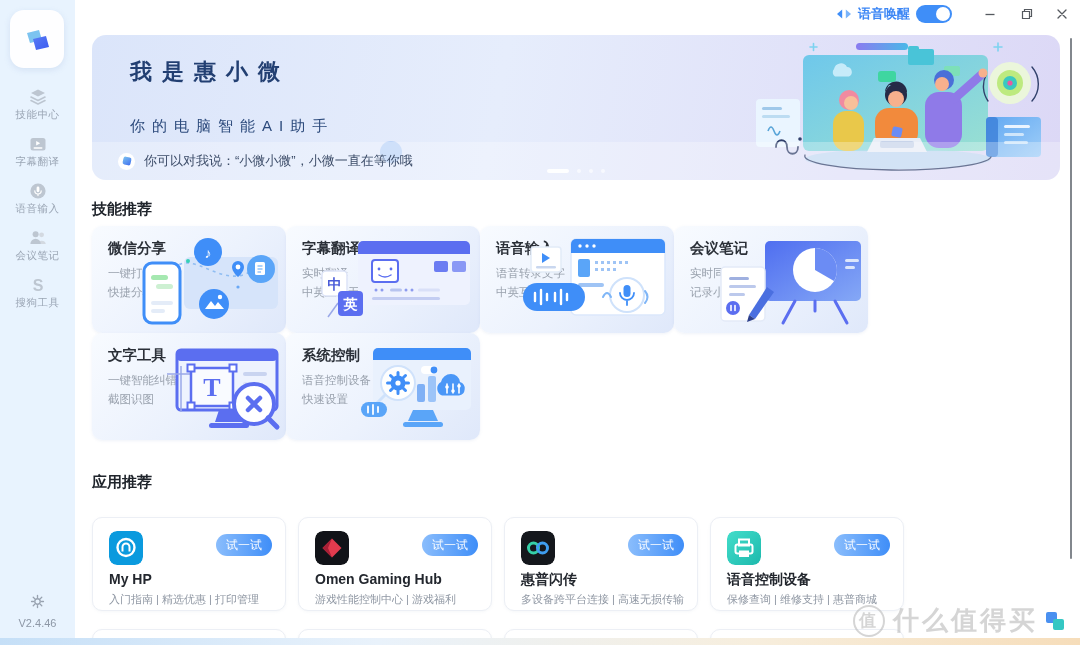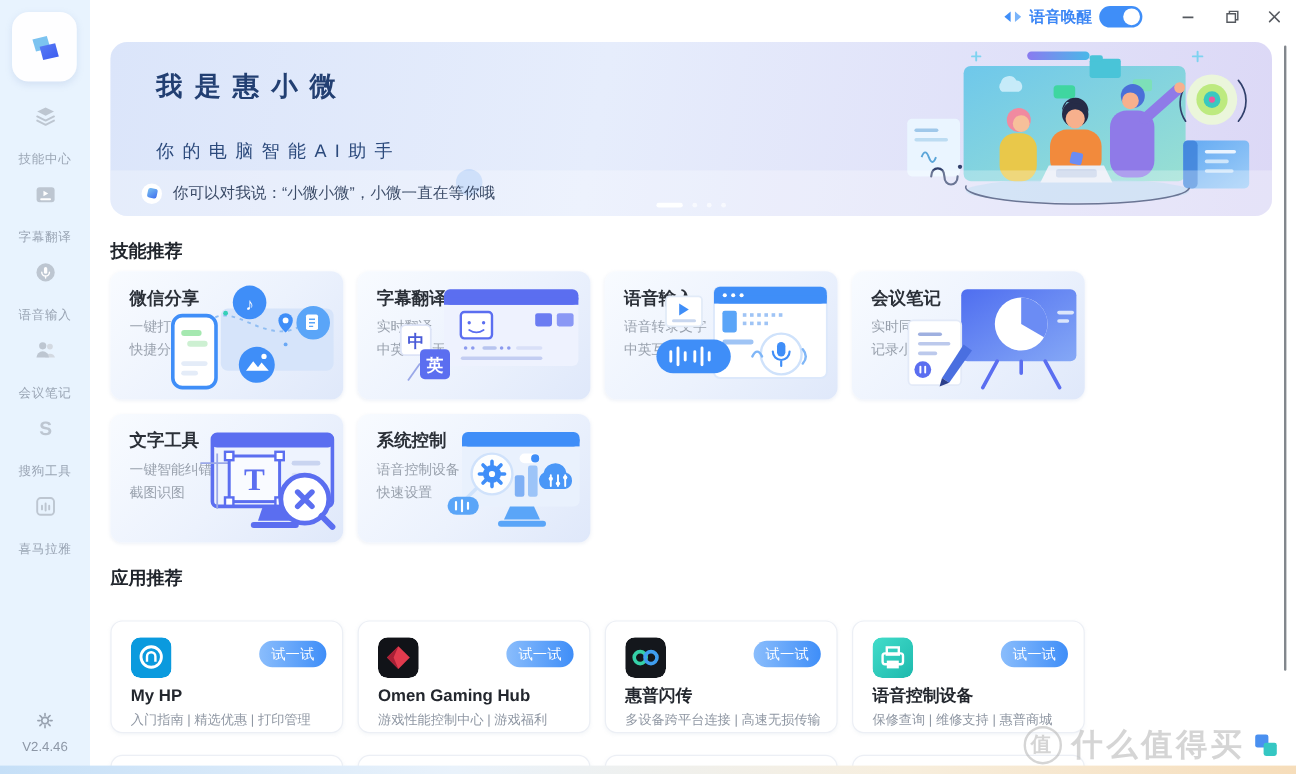--- a/index.html
+++ b/index.html
@@ -4,21 +4,21 @@
 <style>
   html,body{margin:0;padding:0}
   body{width:1080px;height:645px;overflow:hidden;position:relative;background:#fff;
        font-family:"Liberation Sans",sans-serif;-webkit-font-smoothing:antialiased}
 
   
   .sidebar{position:absolute;left:0;top:0;width:75px;height:645px;background:#e8f3fe;border-right:1px solid #eef4fb}
   .logo-card{position:absolute;left:10px;top:10px;width:54px;height:58px;background:#fefeff;border-radius:14px;
              box-shadow:0 2px 6px rgba(120,150,200,.18);display:flex;align-items:center;justify-content:center;cursor:pointer}
   .side-nav{position:absolute;top:86px;left:0;width:75px;display:flex;flex-direction:column;gap:10px}
-  .side-item{display:flex;flex-direction:column;align-items:center;gap:19px;cursor:pointer;padding:1px 0}
+  .side-item{display:flex;flex-direction:column;align-items:center;gap:1px;cursor:pointer;padding:1px 0}
   .side-item .lbl{font-size:10.5px;color:#9aa5b4;letter-spacing:.5px;white-space:nowrap}
   .side-bottom{position:absolute;bottom:16px;left:0;width:75px;text-align:center}
   .version{font-size:11px;color:#8d97a6;margin-top:3px}
 
   
   .wake{position:absolute;top:5px;left:836px;display:flex;align-items:center;gap:6px;z-index:30}
   .wake-label{color:#3d87f5;font-size:13px;font-weight:bold;cursor:pointer}
   .toggle{width:36px;height:18px;border-radius:9px;background:#3f8ef8;position:relative;cursor:pointer}
   .toggle .knob{position:absolute;right:2px;top:2px;width:14px;height:14px;border-radius:50%;background:#fff}
   .win-btn{position:absolute;top:3px;width:28px;height:22px;display:flex;align-items:center;justify-content:center;
@@ -40,21 +40,21 @@
   .float-dot{position:absolute;left:288px;bottom:17px;width:22px;height:22px;border-radius:50%;background:rgba(150,190,245,.5)}
   .carousel{position:absolute;left:50%;transform:translateX(-50%);bottom:7px;display:flex;align-items:center;gap:8px;cursor:pointer}
   .c-dash{width:22px;height:4px;border-radius:2px;background:rgba(255,255,255,.95)}
   .c-dot{width:4px;height:4px;border-radius:50%;background:rgba(255,255,255,.6)}
   .banner-art{position:absolute;right:12px;top:4px}
 
   .sec-head{position:absolute;left:17px;font-size:15px;font-weight:bold;color:#20252c}
   #head-skills{top:200px}
   #head-apps{top:473px}
 
-  .skills{position:absolute;left:17px;top:226px;width:830px;display:flex;flex-wrap:wrap;gap:12px}
+  .skills{position:absolute;left:17px;top:226px;width:830px;display:flex;flex-wrap:wrap;}
   .skill-card{width:194px;height:107px;border-radius:10px;position:relative;overflow:hidden;cursor:pointer;
               background:linear-gradient(135deg,#f8fbff 0%,#ecf2fd 55%,#dfe8fa 100%);
               box-shadow:0 1px 3px rgba(150,170,210,.15)}
   .skill-title{position:absolute;left:16px;top:13px;font-size:14.5px;font-weight:bold;color:#2b3038}
   .skill-desc{position:absolute;left:16px;top:38px;font-size:11.5px;color:#99a1ad;line-height:1.65}
   .skill-art{position:absolute;right:4px;bottom:3px}
 
   .apps{position:absolute;left:17px;top:517px;width:830px;display:flex;flex-wrap:wrap;column-gap:12px;row-gap:18px}
   .app-card{width:194px;height:94px;background:#fff;border:1px solid #eceff5;border-radius:10px;position:relative;
             cursor:pointer;box-sizing:border-box;box-shadow:0 1px 3px rgba(160,175,200,.10)}
@@ -126,27 +126,20 @@
         <circle cx="7.6" cy="6.2" r="3" fill="#bdc6d1"></circle>
         <path d="M2.4,16 a5.2,5.2 0 0 1 10.4,0 z" fill="#bdc6d1"></path>
       </svg>
       <span class="lbl">会议笔记</span>
     </div>
     <div class="side-item">
       <svg width="20" height="20" viewBox="0 0 20 20">
         <text x="10" y="15.5" text-anchor="middle" font-family="Liberation Sans, sans-serif" font-size="16" font-weight="bold" fill="#bdc6d1">S</text>
       </svg>
       <span class="lbl">搜狗工具</span>
-    </div>
-    <div class="side-item">
-      <svg width="20" height="20" viewBox="0 0 20 20">
-        <rect x="3" y="3" width="14" height="14" rx="3" fill="none" stroke="#bdc6d1" stroke-width="1.6"></rect>
-        <path d="M7,12.5 v-3 M10,13.5 v-6 M13,12.5 v-3" stroke="#bdc6d1" stroke-width="1.6" stroke-linecap="round"></path>
-      </svg>
-      <span class="lbl">喜马拉雅</span>
     </div>
   </div>
 
   <div class="side-bottom">
     <svg width="17" height="17" viewBox="0 0 20 20">
       <circle cx="10" cy="10" r="3.2" fill="none" stroke="#98a2b0" stroke-width="1.6"></circle>
       <g stroke="#98a2b0" stroke-width="1.6" stroke-linecap="round">
         <path d="M10,3 v2.2 M10,14.8 v2.2 M3,10 h2.2 M14.8,10 h2.2 M5,5 l1.6,1.6 M13.4,13.4 l1.6,1.6 M15,5 l-1.6,1.6 M6.6,13.4 L5,15"></path>
       </g>
     </svg>

